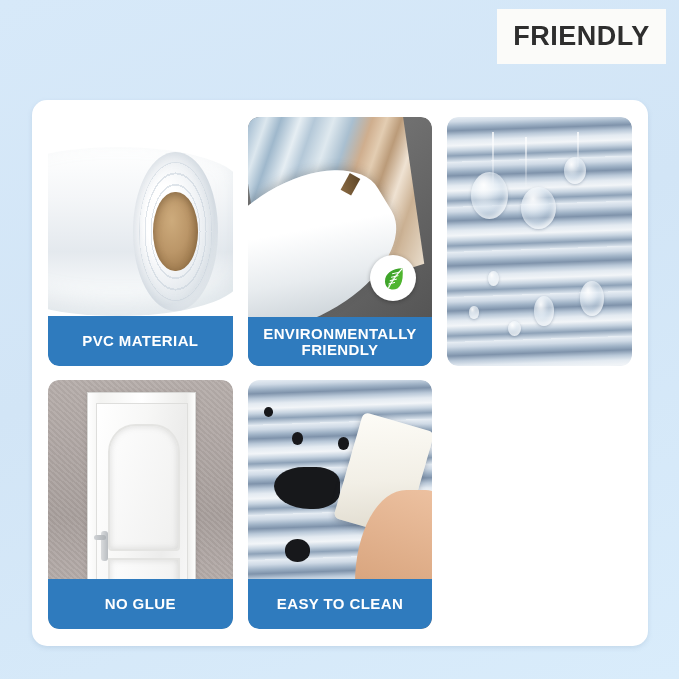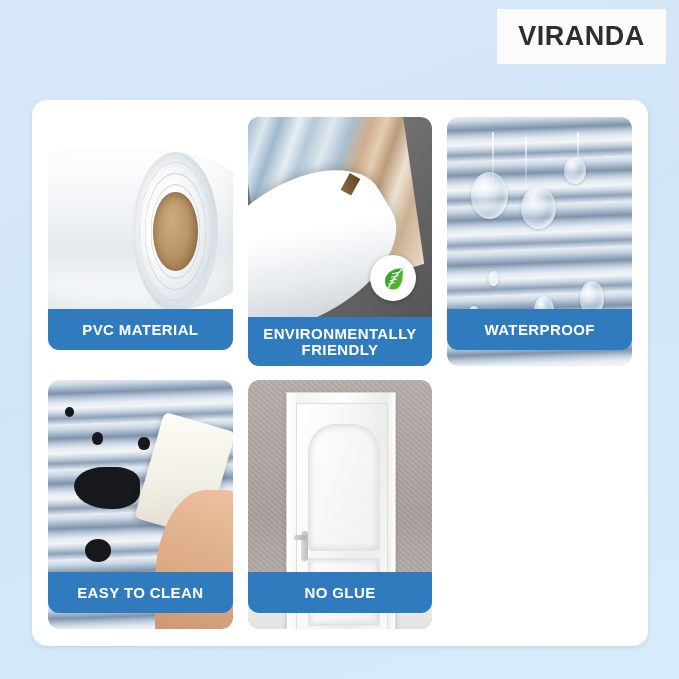--- a/index.html
+++ b/index.html
@@ -82,22 +82,22 @@
   .tile-media {
     position: absolute;
     inset: 0;
     overflow: hidden;
     border-radius: 11px;
   }
   .tile-label {
     position: absolute;
     left: 0;
     right: 0;
-    bottom: 16px;
-    height: 41px;
+    bottom: 0;
+    height: 50px;
     background: #2f7bbe;
     border-radius: 0 0 11px 11px;
     color: #ffffff;
     font-size: 15px;
     font-weight: bold;
     letter-spacing: 0.4px;
     display: flex;
     align-items: center;
     justify-content: center;
     text-align: center;
@@ -382,21 +382,21 @@
   }
 
   .leaf-svg { display: block; }
 </style>
 </head>
 <body>
 
 <div class="page">
 
   <div class="brand-box">
-    <span class="brand-text">VIRANDA</span>
+    <span class="brand-text">FRIENDLY</span>
   </div>
 
 
   <div class="card">
     <div class="grid">
 
       <div class="tile">
         <div class="tile-media">
           <div class="roll-bg"></div>
           <div class="roll-body"></div>
@@ -438,49 +438,48 @@
           <div class="streak" style="left:70%;top:6%;height:14%"></div>
           <div class="drop" style="left:13%;top:22%;width:20%;height:19%"></div>
           <div class="drop" style="left:40%;top:28%;width:19%;height:17%"></div>
           <div class="drop" style="left:63%;top:16%;width:12%;height:11%"></div>
           <div class="drop" style="left:72%;top:66%;width:13%;height:14%"></div>
           <div class="drop" style="left:47%;top:72%;width:11%;height:12%"></div>
           <div class="drop" style="left:22%;top:62%;width:6%;height:6%"></div>
           <div class="drop" style="left:12%;top:76%;width:5%;height:5%"></div>
           <div class="drop" style="left:33%;top:82%;width:7%;height:6%"></div>
         </div>
-        <div class="tile-label">WATERPROOF</div>
-      </div>
-
-      <div class="tile">
-        <div class="tile-media">
-          <div class="wood-bg"></div>
-          <div class="stain" style="left:14%;top:35%;width:36%;height:17%;border-radius:50% 40% 44% 60%"></div>
-          <div class="stain" style="left:20%;top:64%;width:14%;height:9%"></div>
-          <div class="stain" style="left:9%;top:11%;width:5%;height:4%"></div>
-          <div class="stain" style="left:24%;top:21%;width:6%;height:5%"></div>
-          <div class="stain" style="left:49%;top:23%;width:6%;height:5%"></div>
-          <div class="stain" style="left:33%;top:80%;width:5%;height:4%"></div>
-          <div class="sponge"></div>
-          <div class="clean-hand"></div>
-        </div>
-        <div class="tile-label">EASY TO CLEAN</div>
       </div>
 
       <div class="tile">
         <div class="tile-media">
           <div class="door-wall"></div>
           <div class="door-wall-tex"></div>
           <div class="door-baseboard"></div>
           <div class="door-frame">
             <div class="door-leaf">
               <div class="door-panel-top"></div>
               <div class="door-panel-bottom"></div>
               <div class="door-handle"></div>
             </div>
           </div>
         </div>
         <div class="tile-label">NO GLUE</div>
       </div>
 
+      <div class="tile">
+        <div class="tile-media">
+          <div class="wood-bg"></div>
+          <div class="stain" style="left:14%;top:35%;width:36%;height:17%;border-radius:50% 40% 44% 60%"></div>
+          <div class="stain" style="left:20%;top:64%;width:14%;height:9%"></div>
+          <div class="stain" style="left:9%;top:11%;width:5%;height:4%"></div>
+          <div class="stain" style="left:24%;top:21%;width:6%;height:5%"></div>
+          <div class="stain" style="left:49%;top:23%;width:6%;height:5%"></div>
+          <div class="stain" style="left:33%;top:80%;width:5%;height:4%"></div>
+          <div class="sponge"></div>
+          <div class="clean-hand"></div>
+        </div>
+        <div class="tile-label">EASY TO CLEAN</div>
+      </div>
+
     </div>
   </div>
 </div>
 
 </body></html>

